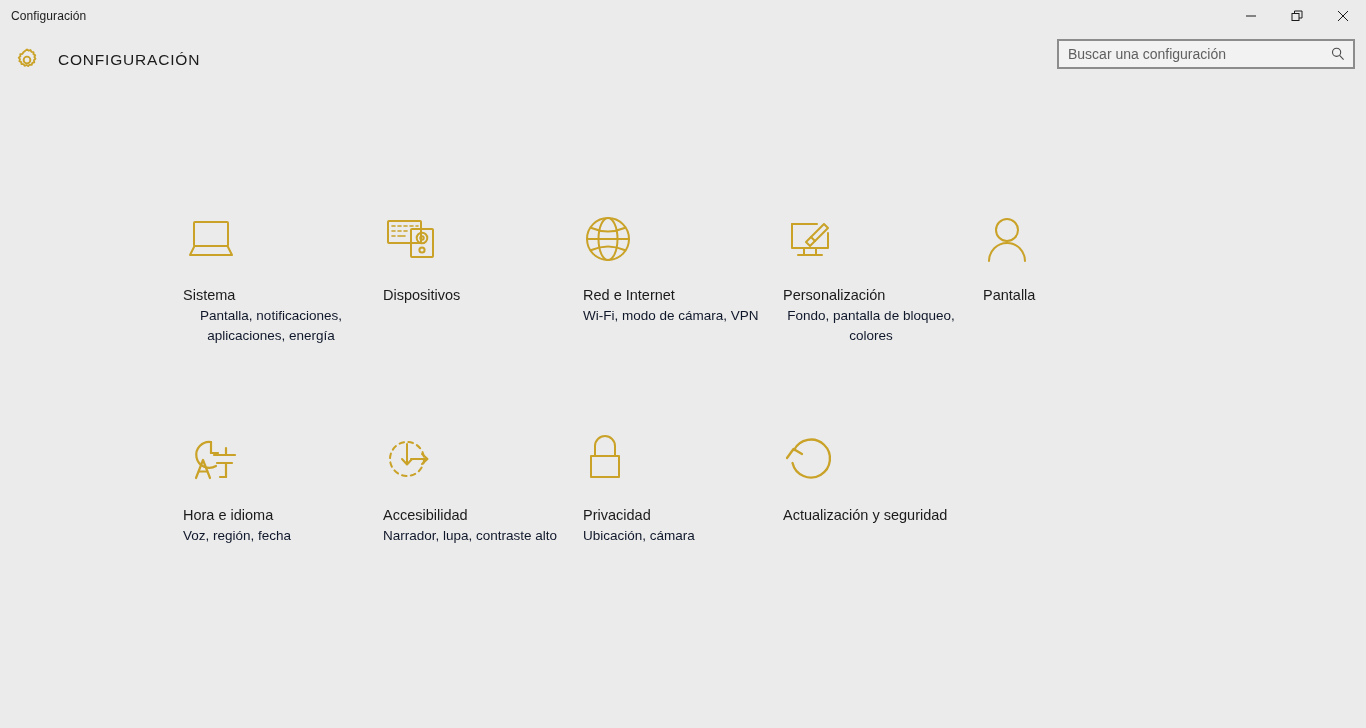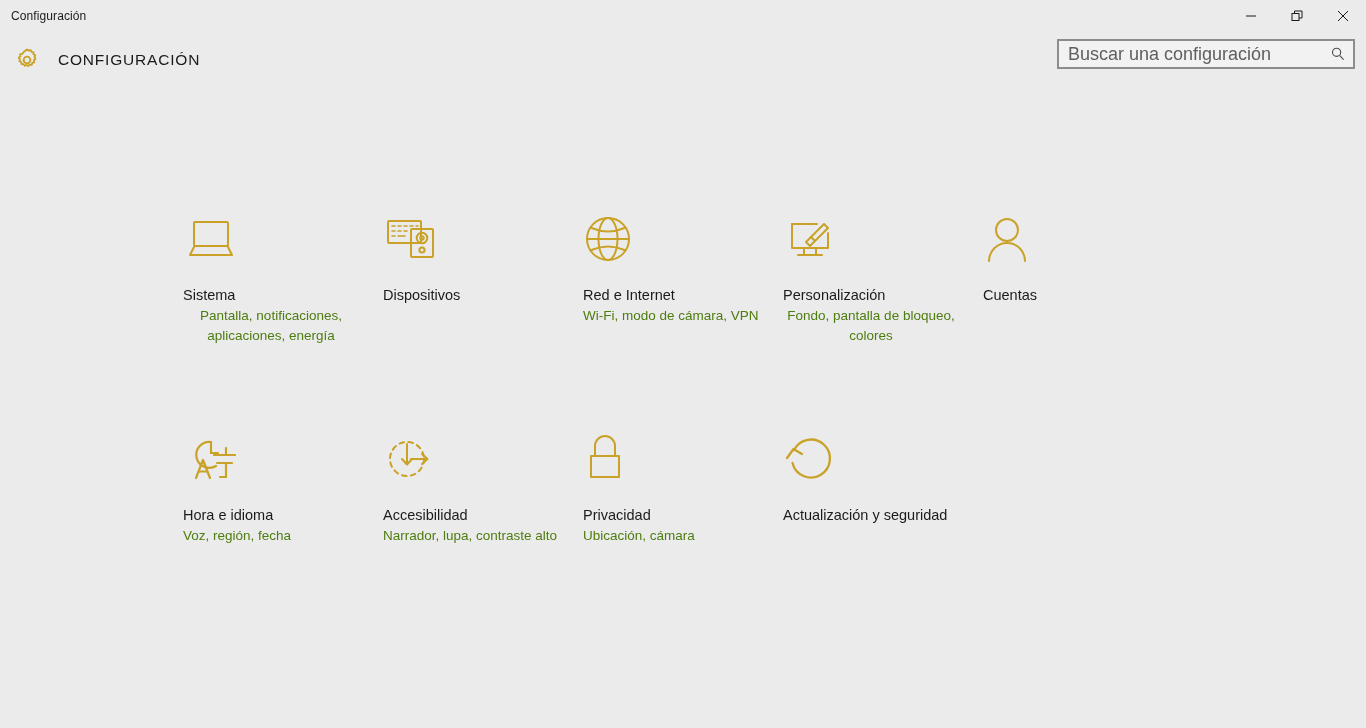--- a/index.html
+++ b/index.html
@@ -84,21 +84,21 @@
     background: #f2f2f2;
     display: flex;
     align-items: center;
   }
   .search-input {
     flex: 1;
     border: 0;
     outline: none;
     background: transparent;
     font-family: "Liberation Sans", sans-serif;
-    font-size: 18px;
+    font-size: 14px;
     color: #2b2b2b;
     padding: 0 6px 0 9px;
     height: 100%;
   }
   .search-input::placeholder { color: #5f5f5f; opacity: 1; }
   .search-icon-btn {
     width: 30px;
     height: 100%;
     display: flex;
     align-items: center;
@@ -147,21 +147,21 @@
   .tile-title {
     font-size: 14.5px;
     color: #1b1b1b;
     text-align: center;
     line-height: 20px;
     max-width: 180px;
     user-select: none;
   }
   .tile-desc {
     font-size: 13.5px;
-    color: #4d7c0f;
+    color: #0f172a;
     text-align: center;
     line-height: 20px;
     max-width: 176px;
     margin-top: 1px;
     user-select: none;
   }
 </style>
 </head>
 <body>
 
@@ -278,21 +278,21 @@
       <div class="tile-desc">Fondo, pantalla de bloqueo, colores</div>
     </div>
 
     <div class="tile">
       <div class="tile-icon">
         <svg width="48" height="50" viewBox="0 0 48 50">
           <circle cx="24" cy="16" r="11"></circle>
           <path d="M6 47 A18 18 0 0 1 42 47"></path>
         </svg>
       </div>
-      <div class="tile-title">Cuentas</div>
+      <div class="tile-title">Pantalla</div>
     </div>
 
     <div class="tile tile-row2">
       <div class="tile-icon">
         <svg width="56" height="52" viewBox="0 0 56 52">
           <path d="M28 9 A13 13 0 1 0 33 33" stroke-width="2.2"></path>
           <line x1="28" y1="9" x2="28" y2="20" stroke-width="2.2"></line>
           <line x1="28" y1="20" x2="35" y2="20" stroke-width="2.2"></line>
           <path d="M13 45 L20 27 L27 45" stroke-width="2.2"></path>
           <line x1="16" y1="38.5" x2="24" y2="38.5" stroke-width="2.2"></line>

